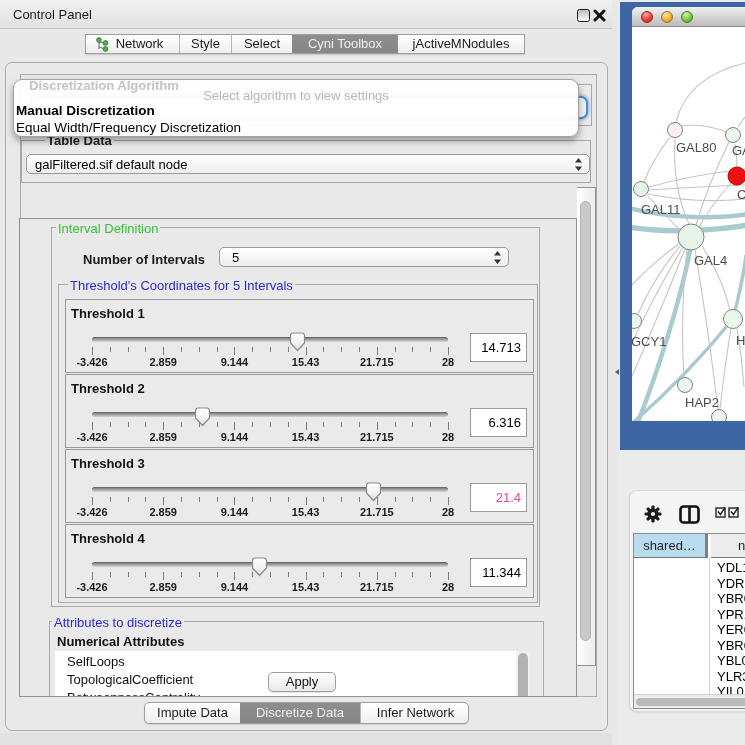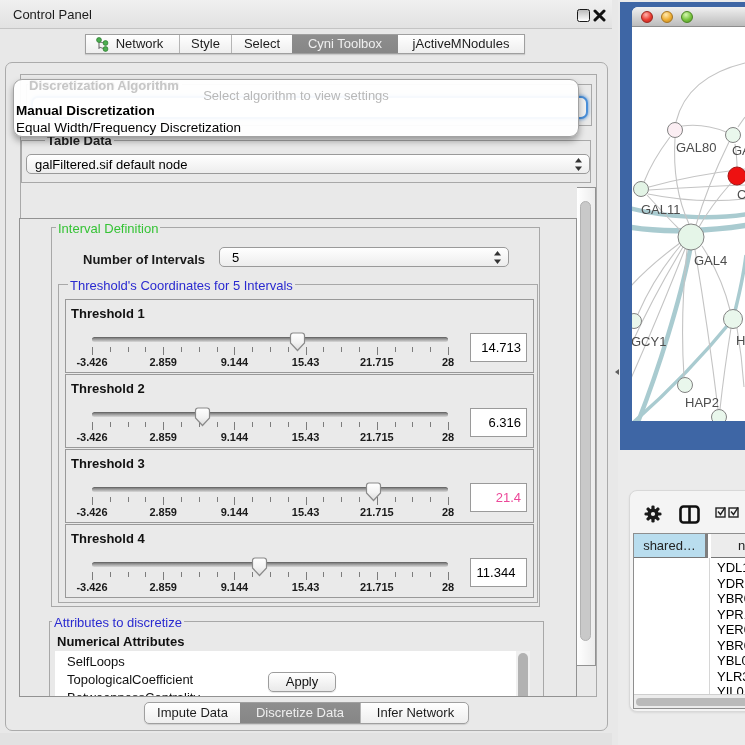--- a/index.html
+++ b/index.html
@@ -232,21 +232,21 @@
           <svg class="abs" style="left:184.8px;top:32px;" width="17" height="20" viewBox="0 0 17 20">
             <defs>
               <linearGradient id="kg3" x1="0" y1="0" x2="0" y2="1">
                 <stop offset="0" stop-color="#ffffff"></stop>
                 <stop offset="0.55" stop-color="#f2f2f2"></stop>
                 <stop offset="1" stop-color="#dcdcdc"></stop>
               </linearGradient>
             </defs>
             <path d="M4,1 h9 a2.5,2.5 0 0 1 2.5,2.5 v7.5 l-7,7.5 l-7,-7.5 v-7.5 a2.5,2.5 0 0 1 2.5,-2.5 z" fill="url(#kg3)" stroke="#8a8a8a" stroke-width="1.2"></path>
           </svg>
-          <div class="abs" style="left:404px;top:33px;width:57px;height:29px;border:1px solid #9a9a9a;background:#fff;font-size:13px;color:#000;text-align:center;line-height:27px;padding-right:5px;">11.344</div>
+          <div class="abs" style="left:404px;top:33px;width:57px;height:29px;border:1px solid #9a9a9a;background:#fff;font-size:13px;color:#000;text-align:right;line-height:27px;padding-right:5px;">11.344</div>
         </div>
       </div>
 
     <div class="abs" style="left:29px;top:402px;width:495px;height:90px;border:1px solid #a8a8a8;"></div>
     <div class="abs" style="left:32px;top:396px;background:#e9e9e9;padding:0 2px;font-size:13px;color:#2a2ad0;">Attributes to discretize</div>
     <div class="abs" style="left:37px;top:415px;font-size:13px;font-weight:bold;color:#111;">Numerical Attributes</div>
     <div class="abs" style="left:35px;top:432px;width:461px;height:47px;background:#fff;">
       <div class="abs" style="left:12px;top:2px;font-size:13px;color:#111;line-height:18px;">SelfLoops<br>TopologicalCoefficient<br>BetweennessCentrality</div>
     </div>
     <div class="abs" style="left:496px;top:432px;width:14px;height:47px;background:#f0f0f0;">

